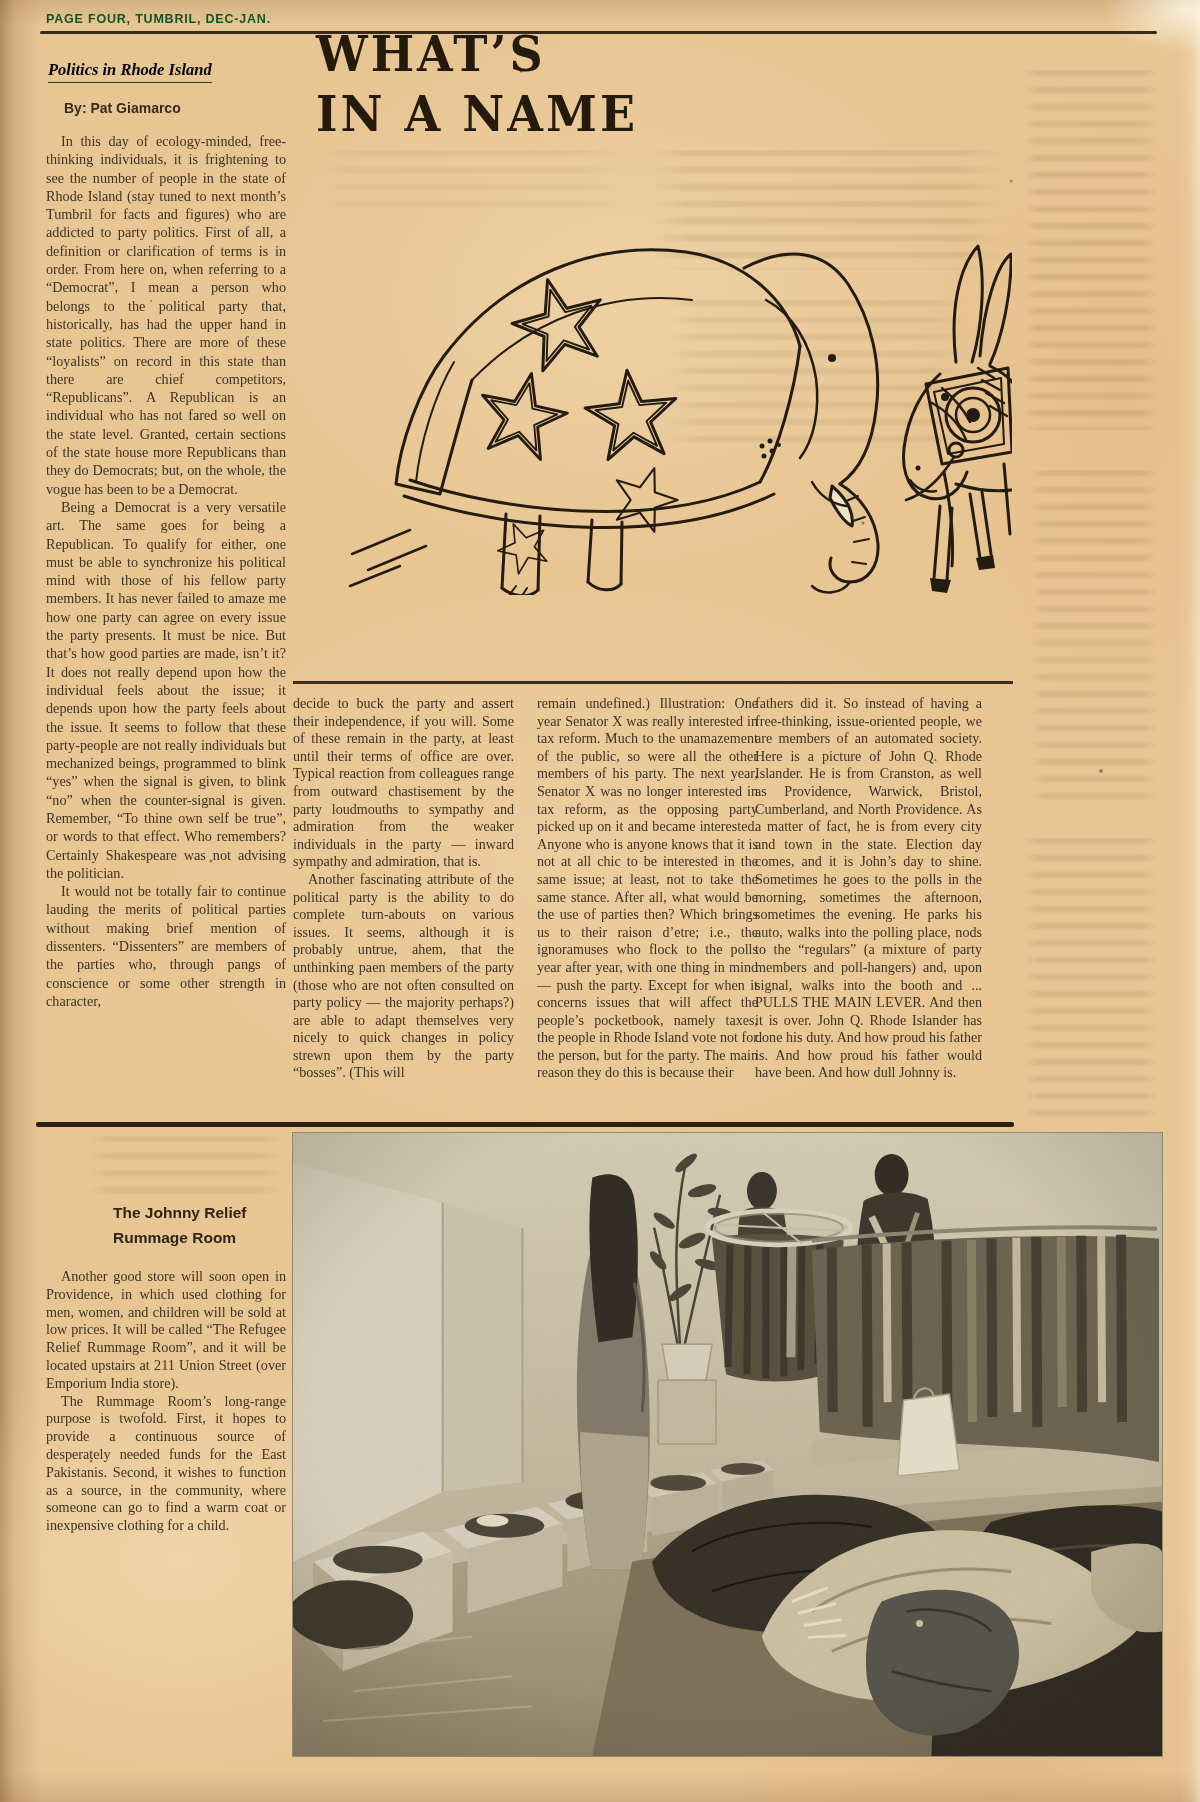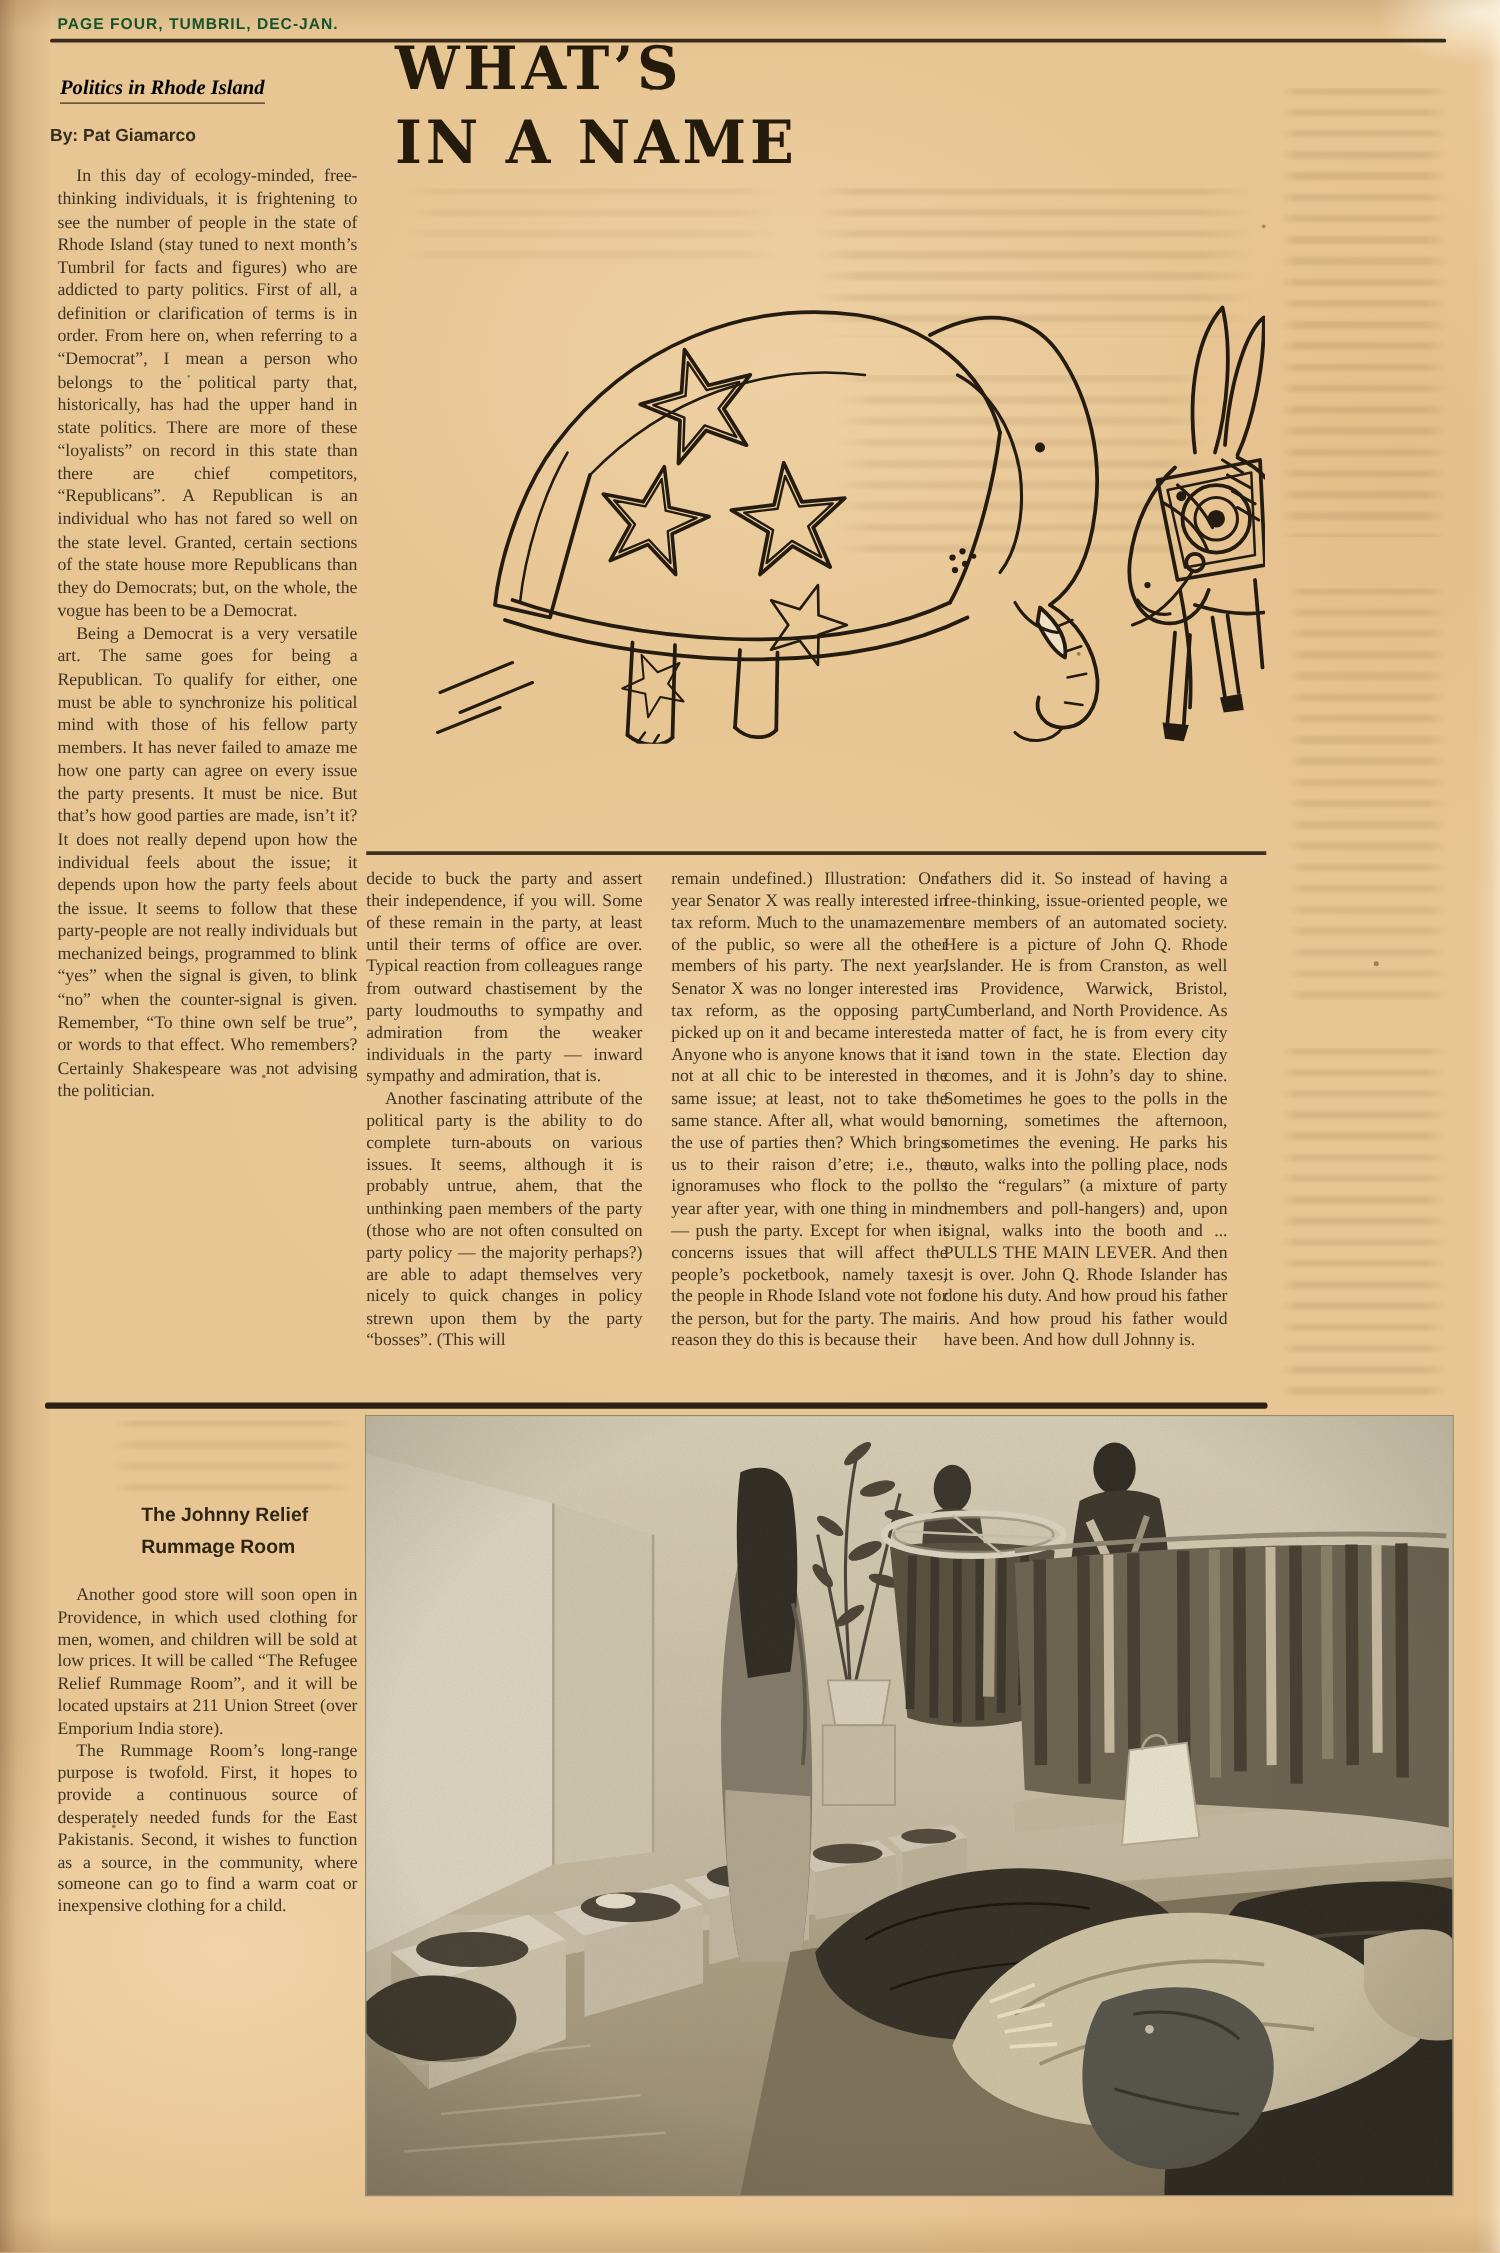--- a/index.html
+++ b/index.html
@@ -16,21 +16,21 @@
       radial-gradient(400px 300px at 1000px 1750px, rgba(205,160,105,.3), transparent 70%),
       linear-gradient(90deg, rgba(120,85,45,.5) 0px, rgba(150,110,65,.25) 14px, rgba(0,0,0,0) 42px),
       linear-gradient(270deg, rgba(255,248,230,.55) 0px, rgba(255,248,230,.2) 8px, transparent 20px),
       linear-gradient(180deg, rgba(140,100,55,.22) 0, transparent 26px),
       linear-gradient(0deg, rgba(140,100,55,.25) 0, transparent 30px);
   }
   .abs{position:absolute;}
   .page-label{left:46px;top:12px;font:bold 12.5px "Liberation Sans",sans-serif;letter-spacing:.8px;color:#14532d;}
   .rule-top{left:40px;top:31px;width:1117px;height:3px;background:#372b1b;border-radius:2px;}
   .kicker{left:48px;top:48px;font:bold italic 16.5px "Liberation Serif",serif;color:#000000;border-bottom:1.5px solid #40321f;padding-bottom:2px;margin-top:12px;}
-  .byline{left:40px;top:100px;font:bold 14px "Liberation Sans",sans-serif;color:#362c1e;}
+  .byline{left:64px;top:100px;font:bold 14px "Liberation Sans",sans-serif;color:#362c1e;}
   .headline{left:316px;top:28px;font-family:"DejaVu Serif",serif;font-weight:bold;font-size:46px;line-height:57px;letter-spacing:3px;color:#241b0d;transform:scaleY(1.04);}
   .bodycol{color:#3d3223;text-align:justify;hyphens:auto;-webkit-hyphens:auto;}
   .bodycol p{margin:0;text-indent:15px;}
   .bodycol p.noindent{text-indent:0;}
   .col1{left:46px;top:132px;width:240px;font-size:14.2px;line-height:18.3px;}
   .colmid{top:695px;width:221px;font-size:14.1px;line-height:17.6px;}
   .col2{left:293px;}
   .col3{left:537px;}
   .col4{left:755px;width:227px;}
   .rule-mid{left:293px;top:681px;width:720px;height:2.5px;background:#3d2f1c;}
@@ -66,20 +66,21 @@
 <div class="abs byline">By: Pat Giamarco</div>
 
 <div class="abs headline">
   <div>WHAT’S</div>
   <div>IN A NAME</div>
 </div>
 
 <div class="abs bodycol col1">
   <p>In this day of ecology-minded, free-thinking individuals, it is frightening to see the number of people in the state of Rhode Island (stay tuned to next month’s Tumbril for facts and figures) who are addicted to party politics. First of all, a definition or clarification of terms is in order. From here on, when referring to a “Democrat”, I mean a person who belongs to the political party that, historically, has had the upper hand in state politics. There are more of these “loyalists” on record in this state than there are chief competitors, “Republicans”. A Republican is an individual who has not fared so well on the state level. Granted, certain sections of the state house more Republicans than they do Democrats; but, on the whole, the vogue has been to be a Democrat.</p>
   <p>Being a Democrat is a very versatile art. The same goes for being a Republican. To qualify for either, one must be able to synchronize his political mind with those of his fellow party members. It has never failed to amaze me how one party can agree on every issue the party presents. It must be nice. But that’s how good parties are made, isn’t it? It does not really depend upon how the individual feels about the issue; it depends upon how the party feels about the issue. It seems to follow that these party-people are not really individuals but mechanized beings, programmed to blink “yes” when the signal is given, to blink “no” when the counter-signal is given. Remember, “To thine own self be true”, or words to that effect. Who remembers? Certainly Shakespeare was not advising the politician.</p>
+  <p>It would not be totally fair to continue lauding the merits of political parties without making brief mention of dissenters. “Dissenters” are members of the parties who, through pangs of conscience or some other strength in character,</p>
 </div>
 
 <div class="abs illus">
 <svg viewBox="0 0 720 445" width="720" height="445">
   <defs>
     <path id="star" d="M0,-48 L11.2,-15.4 L45.6,-14.8 L18.1,5.9 L28.2,38.8 L0,19 L-28.2,38.8 L-18.1,5.9 L-45.6,-14.8 L-11.2,-15.4 Z"></path>
   </defs>
   <g stroke="#241c10" stroke-width="3" fill="none" stroke-linecap="round" stroke-linejoin="round">
     <g>
       <path d="M152,206 C128,238 108,292 104,334 L148,344 C160,300 172,256 180,230"></path>

